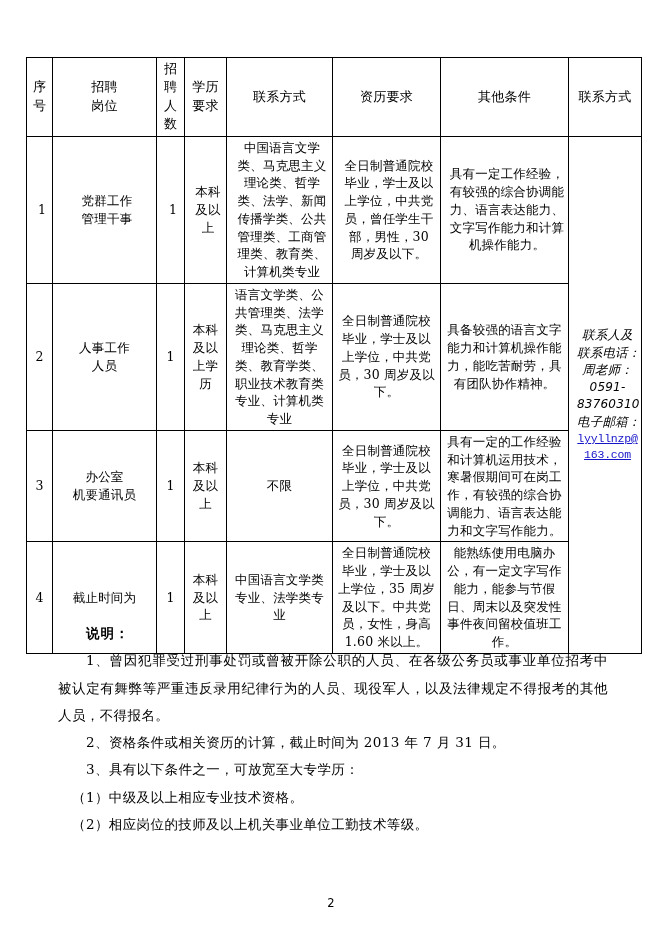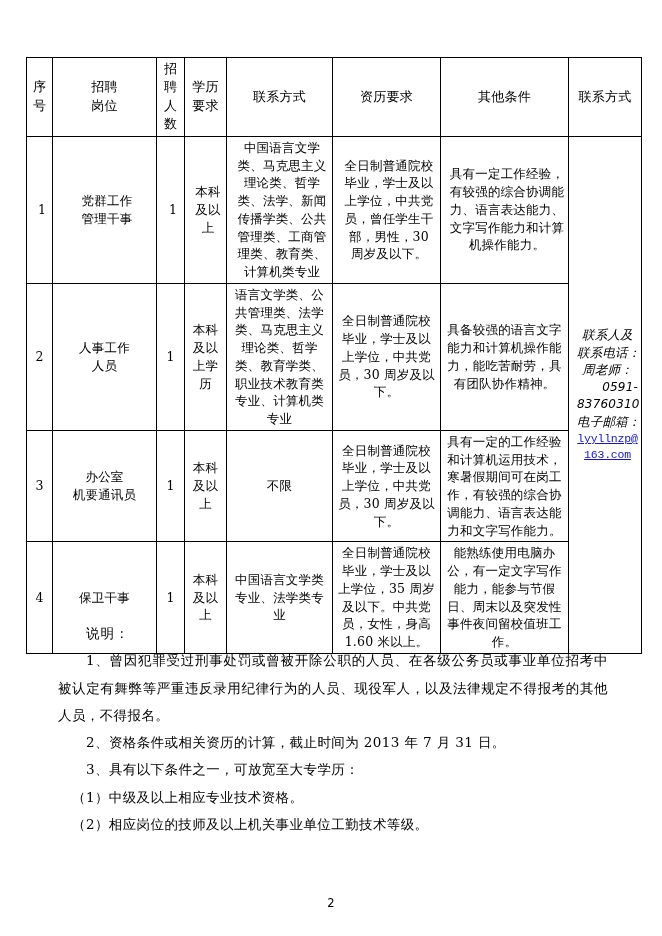--- a/index.html
+++ b/index.html
@@ -97,40 +97,39 @@
     text-decoration: underline;
     display: block;
     white-space: nowrap;
     font-family: Liberation Mono, monospace;
     font-size: 11.5px;
     letter-spacing: -0.2px;
   }
   .phone-num {
     font-family: "DejaVu Sans", "Liberation Sans", sans-serif;
     font-size: 12px;
-    text-align: right;
   }
 
   
   .row-1 td { height: 140px; padding-left: 8px; }
   .row-2 td { height: 140px; margin-left: 36px; }
   .row-3 td { height: 103px; }
   .row-4 td { height: 95px; }
 
   
   .notes {
     position: absolute;
     left: 58px;
     top: 620px;
     width: 550px;
     font-size: 13.5px;
     line-height: 2.02;
   }
   .notes-title {
-    font-weight: normal;
+    font-weight: bold;
     margin-left: 28px;
     letter-spacing: 1px;
   }
   .note-p {
     text-indent: 28px;
     text-align: justify;
     letter-spacing: 0.4px;
   }
   .note-sub {
     text-indent: 14px;
@@ -240,21 +239,21 @@
         <td class="cell-center">
           <div class="stack-1" style="width:2.1em;">本科及以上</div>
         </td>
         <td class="cell-center">不限</td>
         <td class="cell-text">全日制普通院校毕业，学士及以上学位，中共党员，30 周岁及以下。</td>
         <td class="cell-text">具有一定的工作经验和计算机运用技术，寒暑假期间可在岗工作，有较强的综合协调能力、语言表达能力和文字写作能力。</td>
       </tr>
 
       <tr class="row-4">
         <td class="cell-num">4</td>
-        <td class="cell-center">保卫干事</td>
+        <td class="cell-center">截止时间为</td>
         <td class="cell-num">1</td>
         <td class="cell-center">
           <div class="stack-1" style="width:2.1em;">本科及以上</div>
         </td>
         <td class="cell-text">中国语言文学类专业、法学类专业</td>
         <td class="cell-text">全日制普通院校毕业，学士及以上学位，35 周岁及以下。中共党员，女性，身高 1.60 米以上。</td>
         <td class="cell-text">能熟练使用电脑办公，有一定文字写作能力，能参与节假日、周末以及突发性事件夜间留校值班工作。</td>
       </tr>
 
     </tbody>

